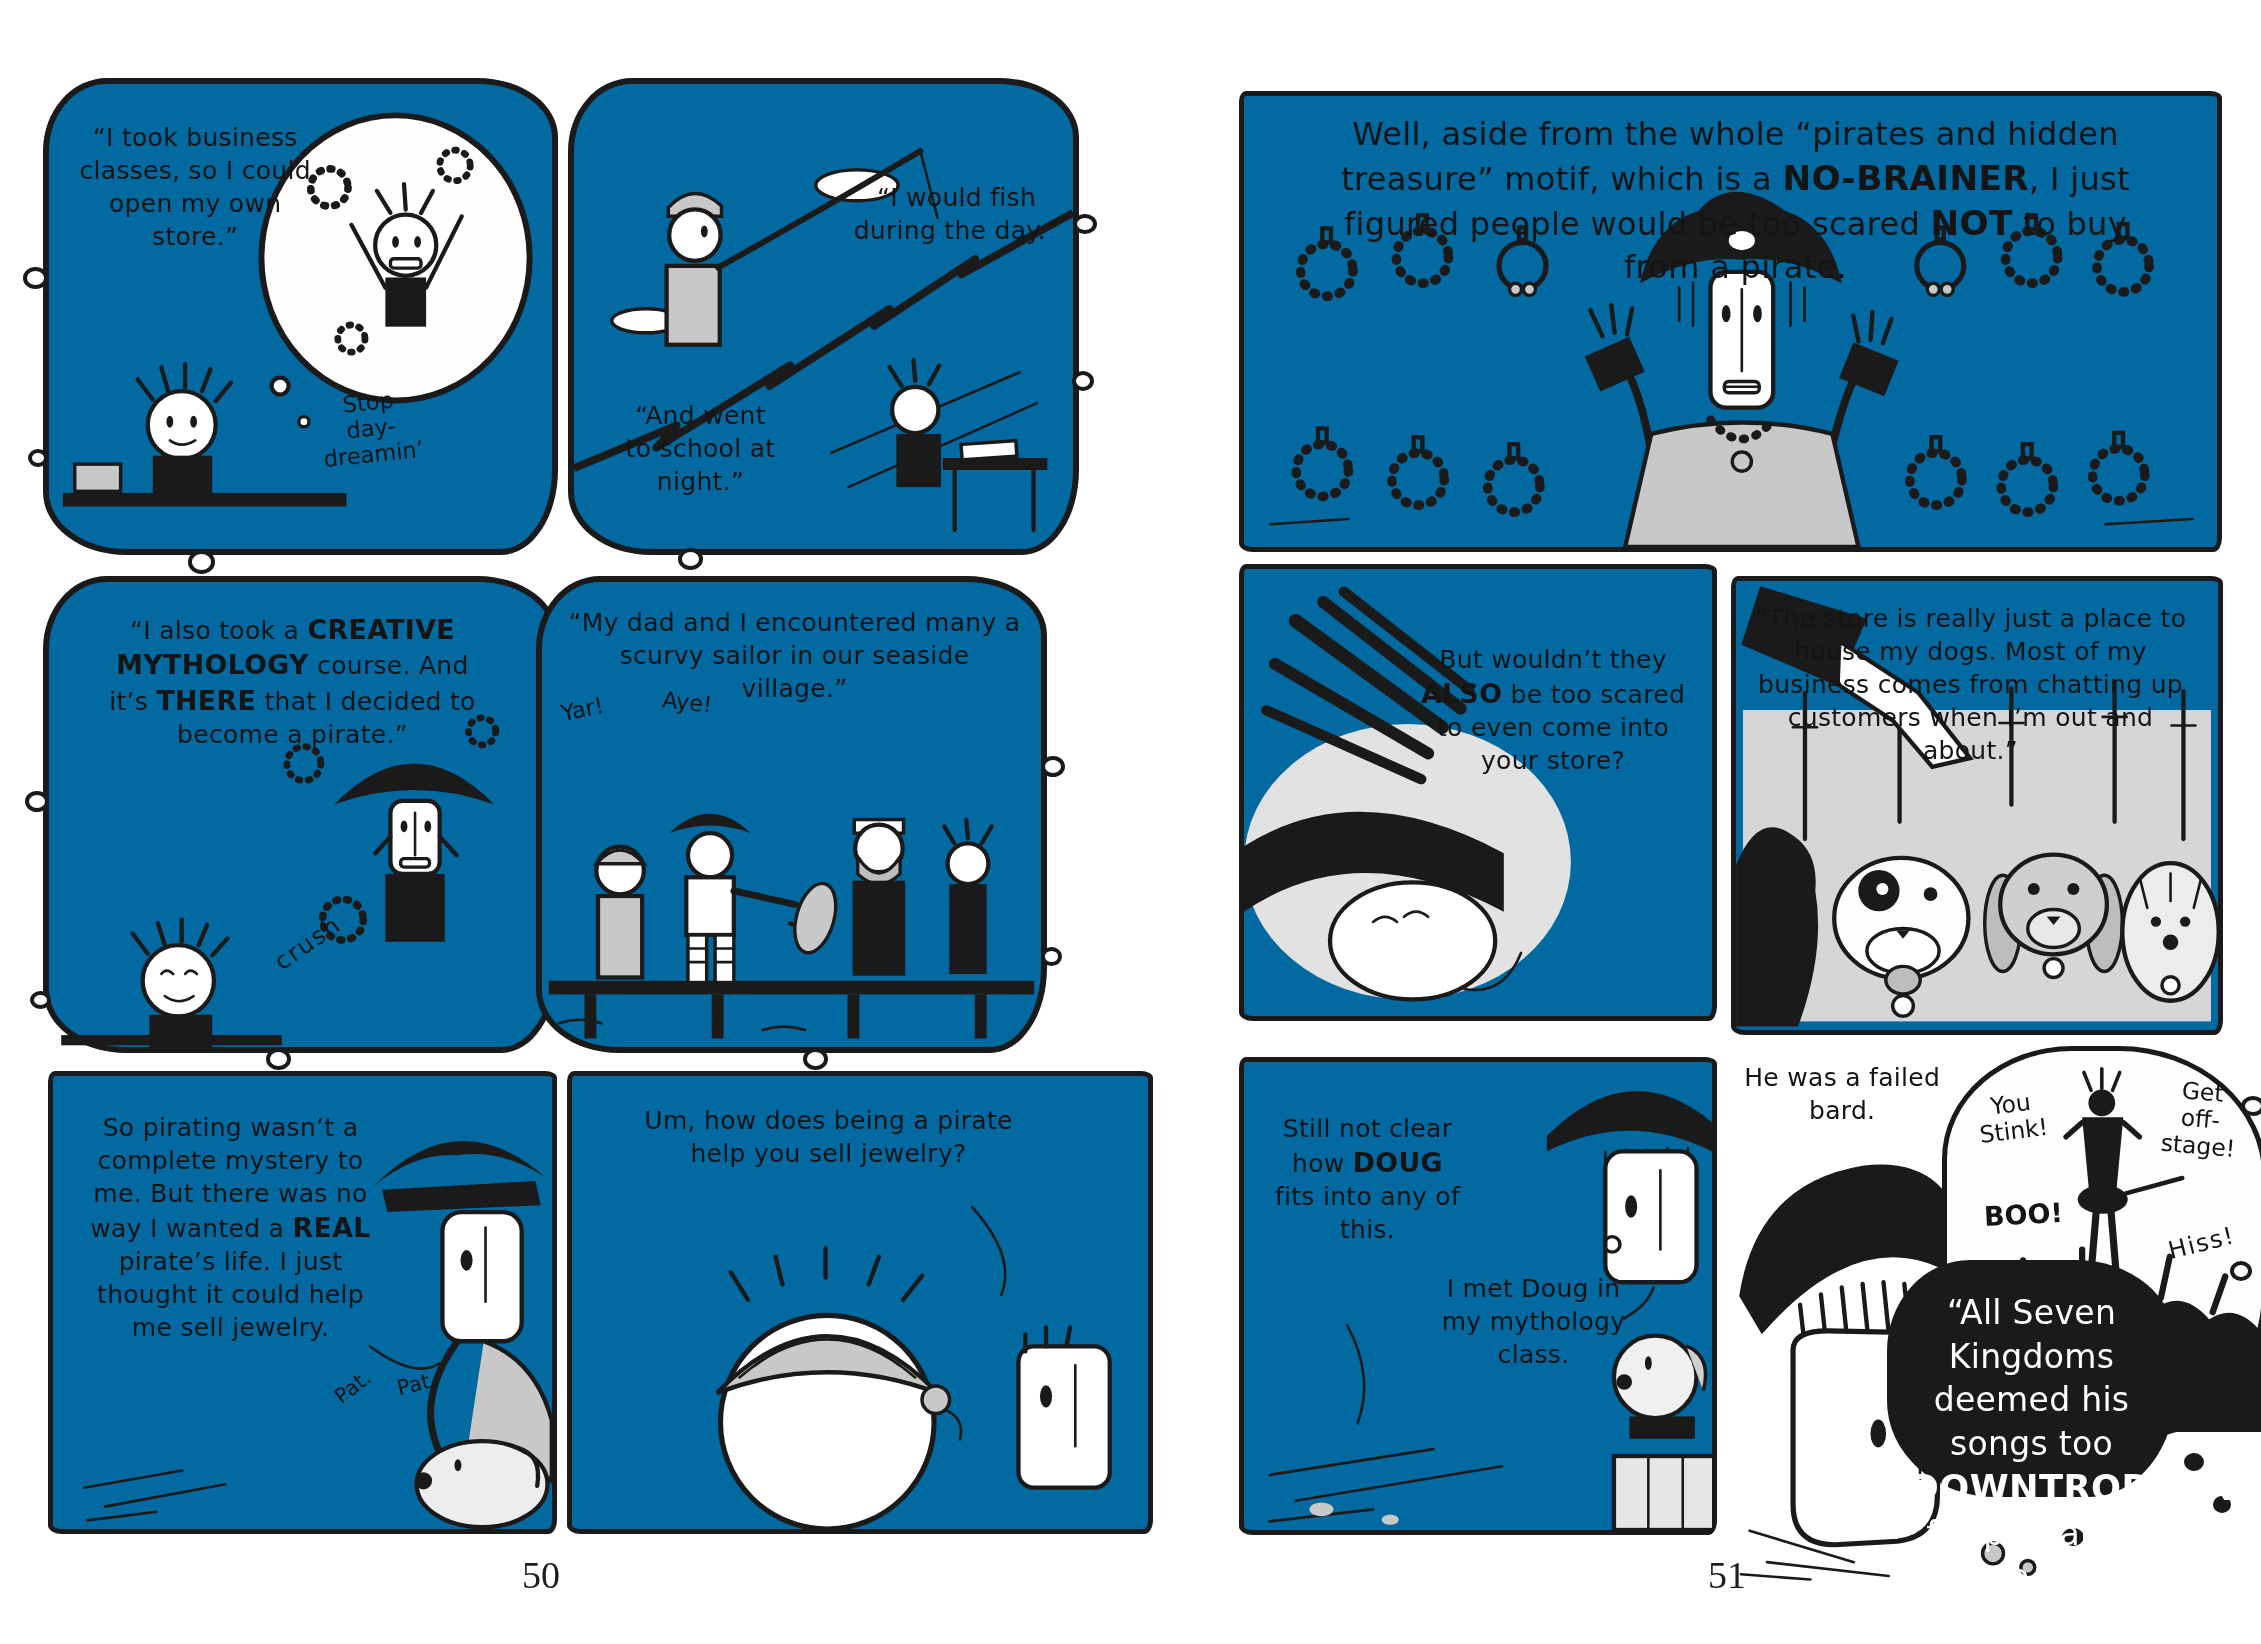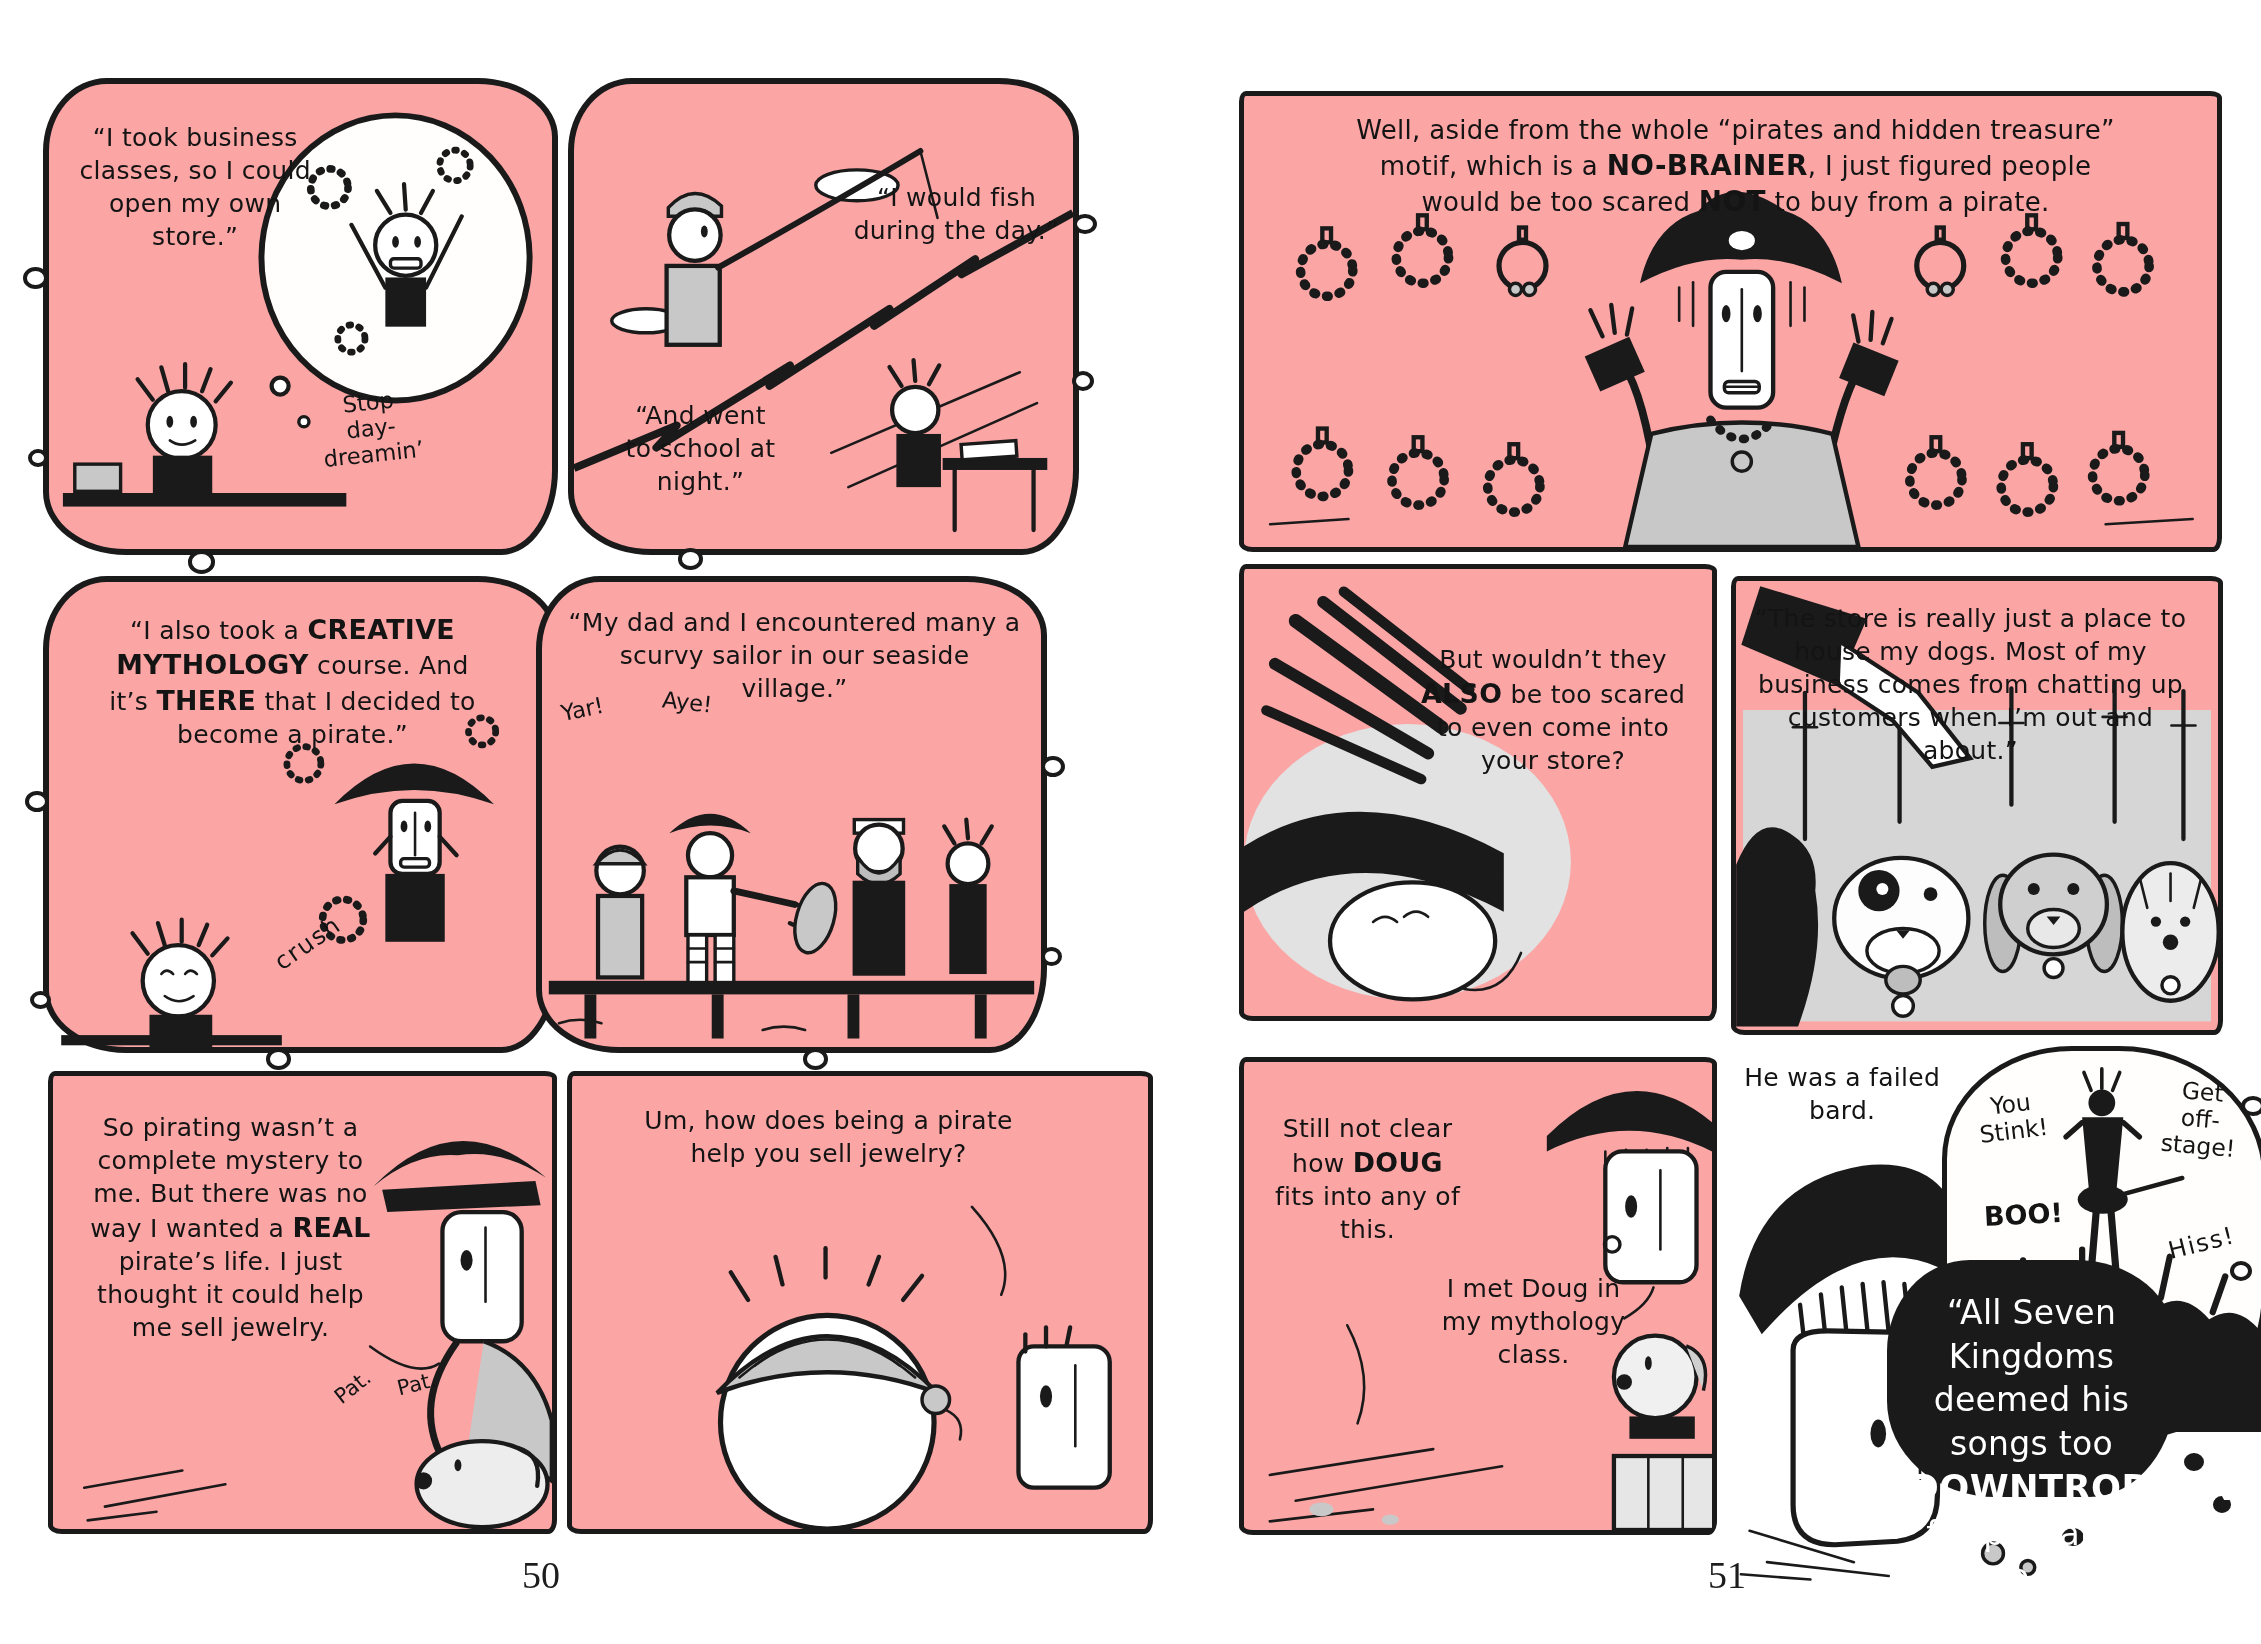--- a/index.html
+++ b/index.html
@@ -1,18 +1,18 @@
 <!DOCTYPE html>
 <html style="font-size:14px"><head>
 <meta charset="utf-8">
 <style>
   html,body{margin:0;padding:0;background:#ffffff;}
   .spread{position:relative;width:2261px;height:1645px;background:#ffffff;
           font-family:"DejaVu Sans", sans-serif;color:#1a1a1a;overflow:hidden;}
-  .panel{position:absolute;background:#fca5a5;border:5.2px solid #1a1a1a;box-sizing:border-box;}
+  .panel{position:absolute;background:#0369a1;border:5.2px solid #1a1a1a;box-sizing:border-box;}
   .panel.cloud{border-width:6px;border-radius:64px 80px 57px 83px / 73px 59px 85px 63px;}
   .panel.rect{border-radius:7px 12px 8.7px 14px / 10.4px 7px 14px 8.7px;}
   .panel.borderless{border:none;background:transparent;}
   .caption{position:absolute;text-align:center;font-size:25px;line-height:1.32;
            color:#141414;z-index:4;letter-spacing:0.3px;}
   .caption strong{font-weight:bold;font-size:1.07em;letter-spacing:0.4px;}
   .sfx{position:absolute;font-size:22.6px;color:#141414;z-index:4;white-space:pre-line;
        text-align:center;line-height:1.15;}
   .art{position:absolute;left:0;top:0;width:100%;height:100%;z-index:1;}
   .dot{position:absolute;background:#fff;border:4.3px solid #1a1a1a;border-radius:50%;z-index:3;}
@@ -353,21 +353,21 @@
           <line x1="706" y1="282" x2="700" y2="252" class="ln"></line>
             <line x1="720" y1="280" x2="722" y2="248" class="ln"></line>
             <line x1="734" y1="284" x2="744" y2="256" class="ln"></line>
           <path d="M468,388 Q572,362 676,388 L706,518 L438,518 Z" fill="#c8c8c8" stroke="#1a1a1a" stroke-width="5"></path>
           <path d="M536,372 Q572,416 608,372" fill="none" stroke="#1a1a1a" stroke-width="10" stroke-dasharray="2 13" stroke-linecap="round"></path>
           <circle cx="572" cy="420" r="11" fill="#c8c8c8" stroke="#1a1a1a" stroke-width="4"></circle>
         </g>
         <line x1="30" y1="492" x2="120" y2="486" class="thin"></line>
           <line x1="990" y1="492" x2="1090" y2="486" class="thin"></line>
       </svg>
-      <div class="caption" style="left:96px;top:17.4px;width:791px;font-size:26px;">
+      <div class="caption" style="left:96px;top:17.4px;width:791px;font-size:32px;">
         <span>Well, aside from the whole “pirates and hidden treasure” motif, which is a </span><strong>NO-BRAINER</strong><span>, I just figured people would be too scared </span><strong>NOT</strong><span> to buy from a pirate.</span>
       </div>
     </div>
 
     <div class="panel rect" style="left:1239px;top:564px;width:478px;height:457px;">
       <svg class="art" viewBox="0 0 544 519">
         <ellipse cx="190" cy="340" rx="190" ry="160" fill="#e2e2e2"></ellipse>
         <g>
           <line x1="60" y1="60" x2="230" y2="184" class="ln" style="stroke-width:16"></line>
           <line x1="36" y1="110" x2="214" y2="214" class="ln" style="stroke-width:14"></line>

